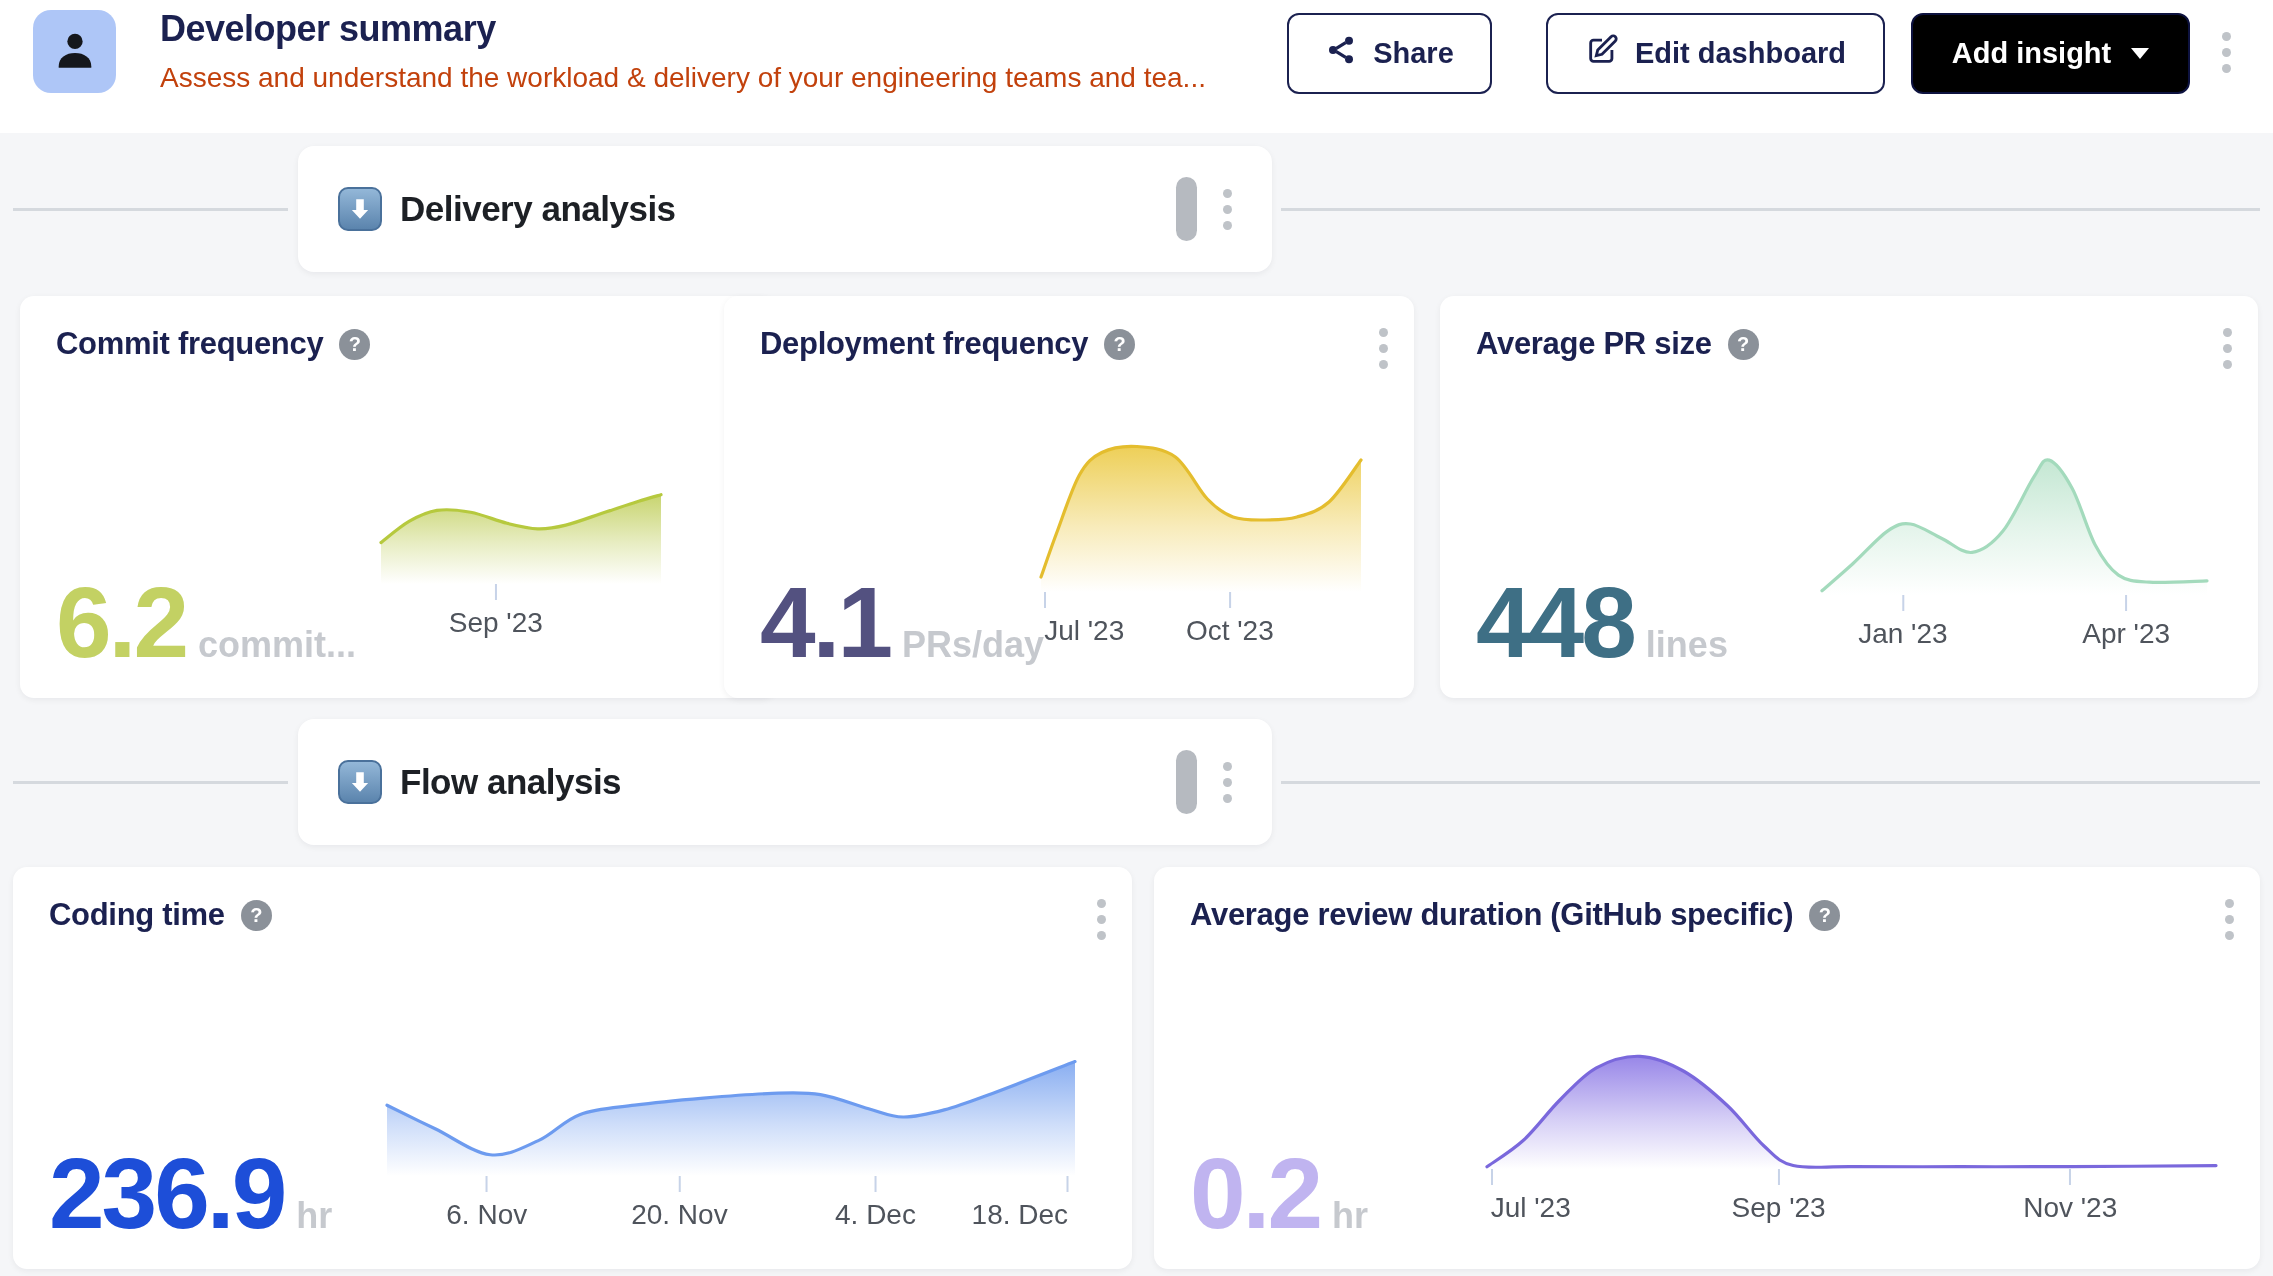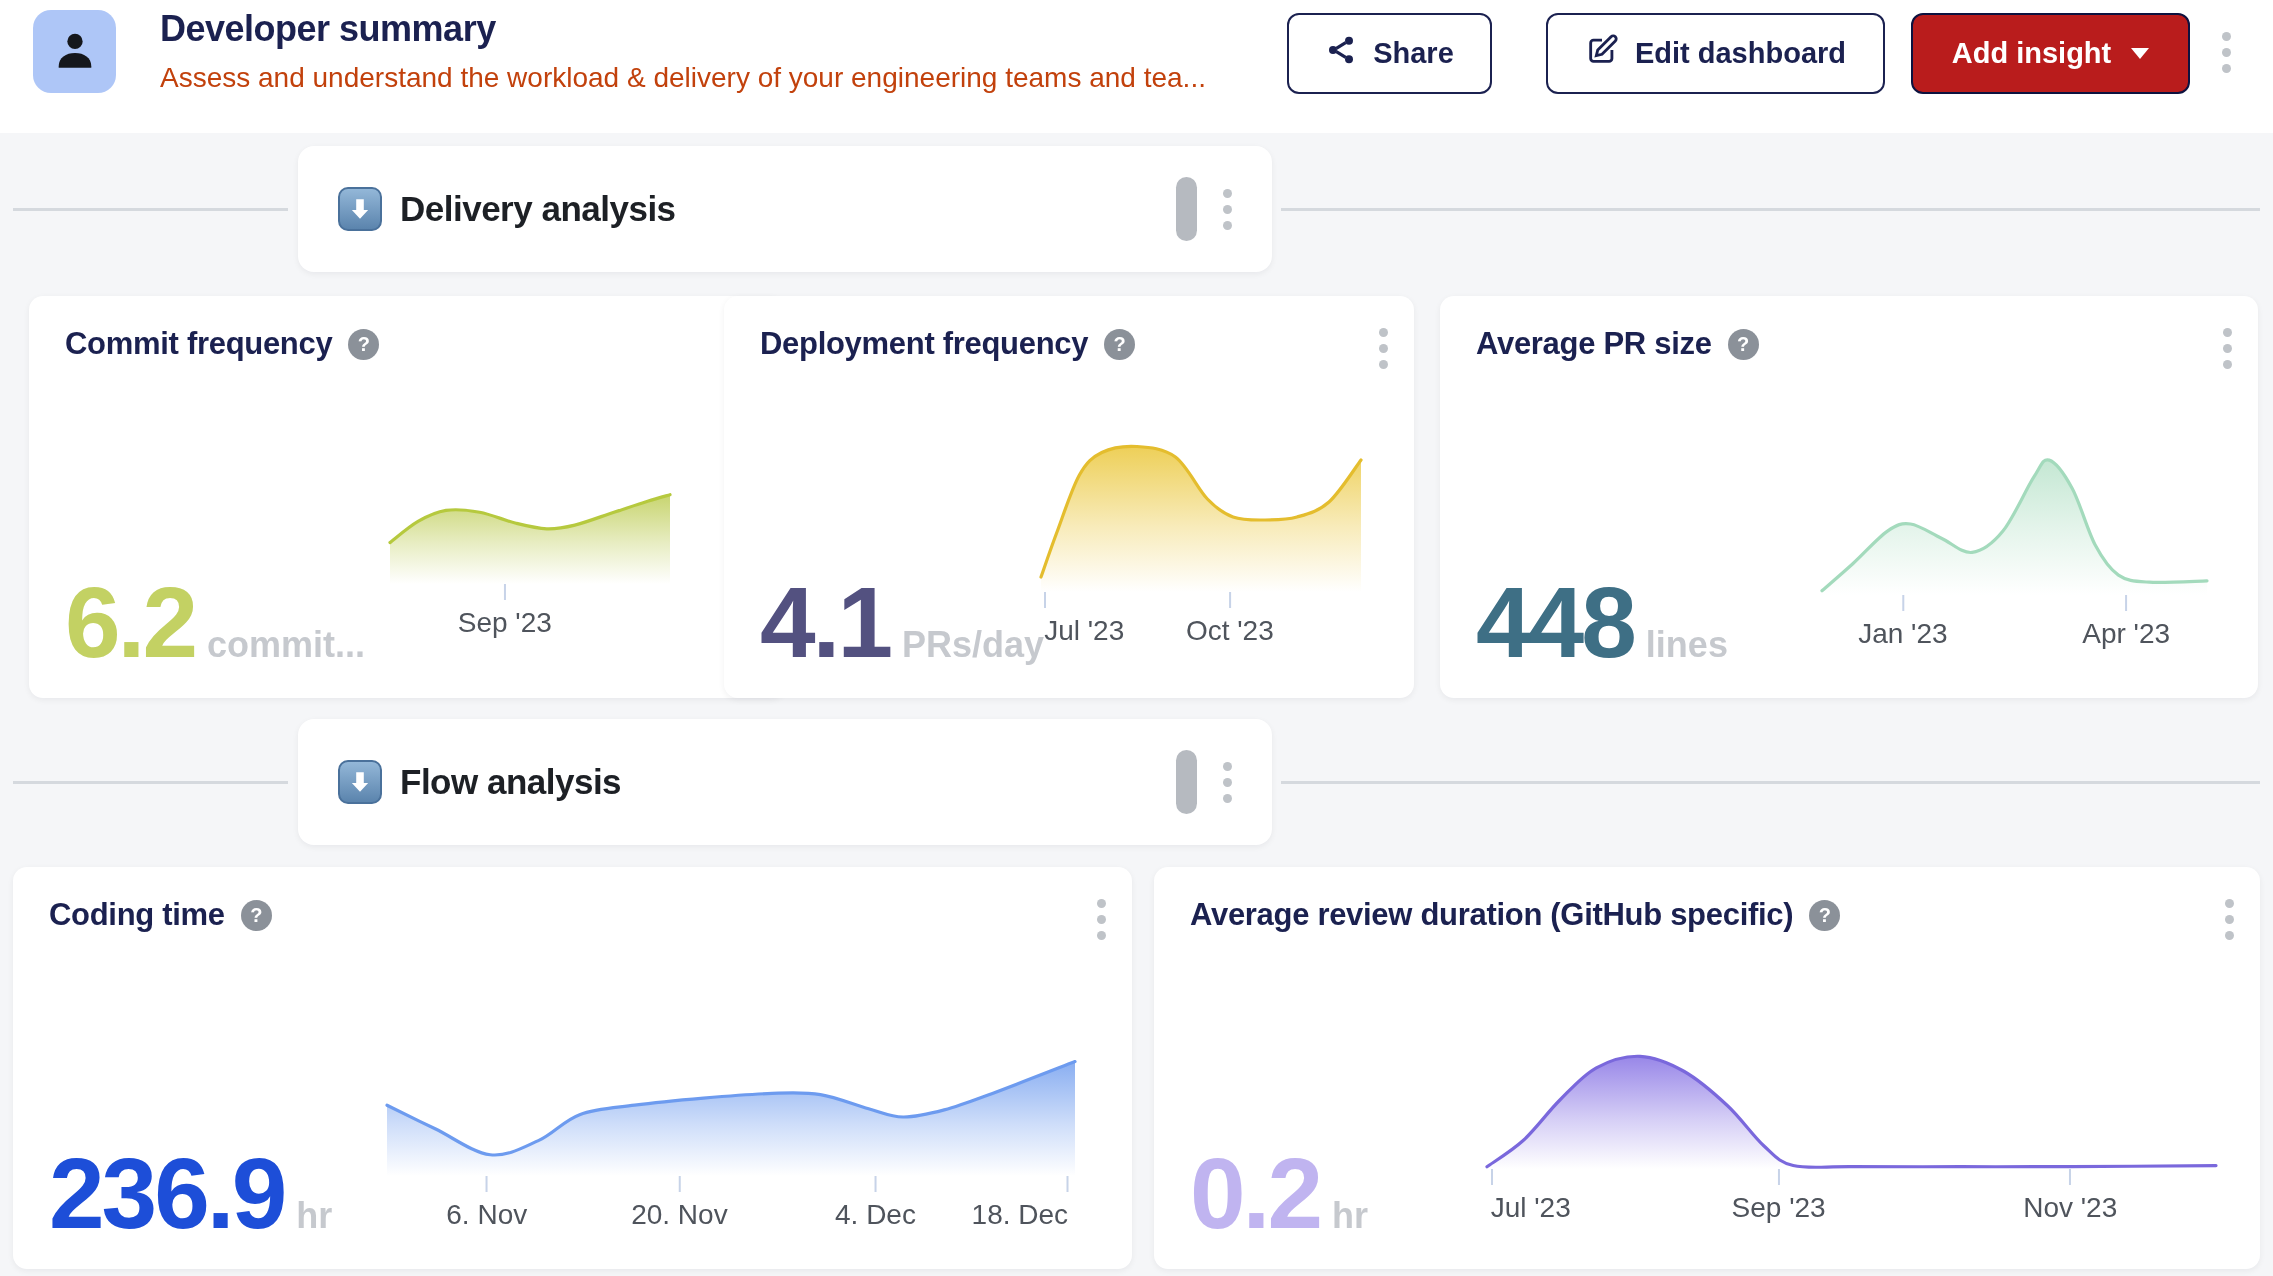--- a/index.html
+++ b/index.html
@@ -8,40 +8,40 @@
 
   
   .topbar { position:absolute; left:0; top:0; width:2273px; height:133px; background:#ffffff; }
   .avatar { position:absolute; left:33px; top:10px; width:83px; height:83px; border-radius:18px; background:#aec6f7; display:flex; align-items:center; justify-content:center; }
   .page-title { position:absolute; left:160px; top:8px; font-size:36px; font-weight:700; color:#1b2150; letter-spacing:-0.5px; }
   .page-subtitle { position:absolute; left:160px; top:62px; font-size:28px; color:#c2410c; }
   .btn { position:absolute; top:13px; height:81px; border-radius:12px; display:flex; align-items:center; justify-content:center; gap:16px; font-size:29px; font-weight:600; cursor:pointer; }
   .btn.ghost { background:#ffffff; border:2px solid #1b2150; color:#1b2150; }
   .btn-share { left:1287px; width:205px; }
   .btn-edit { left:1546px; width:339px; }
-  .btn-add { left:1911px; width:279px; background:#b91c1c; border:2px solid #0d123f; color:#ffffff; }
+  .btn-add { left:1911px; width:279px; background:#000000; border:2px solid #0d123f; color:#ffffff; }
   .caret { width:0; height:0; border-left:9px solid transparent; border-right:9px solid transparent; border-top:11px solid #ffffff; margin-left:4px; }
   .kebab { display:flex; flex-direction:column; gap:7px; align-items:center; cursor:pointer; }
   .kebab i { width:9px; height:9px; border-radius:50%; background:#bfc3c8; display:block; }
   .topbar .kebab { position:absolute; left:2222px; top:32px; }
 
   
   .divider { position:absolute; height:3px; background:#d5d9de; }
   .section-card { position:absolute; left:298px; width:974px; height:126px; background:#ffffff; border-radius:16px; box-shadow:0 2px 6px rgba(16,24,40,0.06); display:flex; align-items:center; padding:0 40px; }
   .sec1 { top:146px; } .sec2 { top:719px; }
   .emoji-box { width:44px; height:44px; border-radius:10px; background:linear-gradient(180deg,#93b7d8 0%,#5b84ad 100%); border:2px solid #4a719b; display:flex; align-items:center; justify-content:center; margin-right:18px; }
   .section-title { font-size:35px; font-weight:700; color:#1d2025; letter-spacing:-0.5px; }
   .section-right { margin-left:auto; display:flex; align-items:center; gap:26px; }
   .drag-pill { width:21px; height:64px; border-radius:11px; background:#b6bac0; cursor:grab; }
 
   
   .card { position:absolute; background:#ffffff; border-radius:14px; box-shadow:0 2px 6px rgba(16,24,40,0.06); }
   .row1 { top:296px; height:402px; }
   .row2 { top:867px; height:402px; }
-  .c1 { left:29px;  width:756px;padding-left:15px; }
+  .c1 { left:20px;  width:756px;padding-left:15px; }
   .c2 { left:724px; width:690px; }
   .c3 { left:1440px; width:818px; }
   .c4 { left:13px;  width:1119px; }
   .c5 { left:1154px; width:1106px; }
   .card-head { position:absolute; left:36px; top:30px; display:flex; align-items:center; gap:16px; }
   .card-title { font-size:31px; font-weight:700; color:#1b2150; letter-spacing:-0.3px; white-space:nowrap; }
   .help { width:31px; height:31px; border-radius:50%; background:#8b9199; color:#ffffff; font-size:20px; font-weight:700; display:flex; align-items:center; justify-content:center; cursor:pointer; }
   .help::after { content:"?"; }
   .card .kebab { position:absolute; top:32px; right:26px; }
   .metric { position:absolute; left:36px; bottom:26px; display:flex; align-items:baseline; gap:12px;margin-top:24px; }

